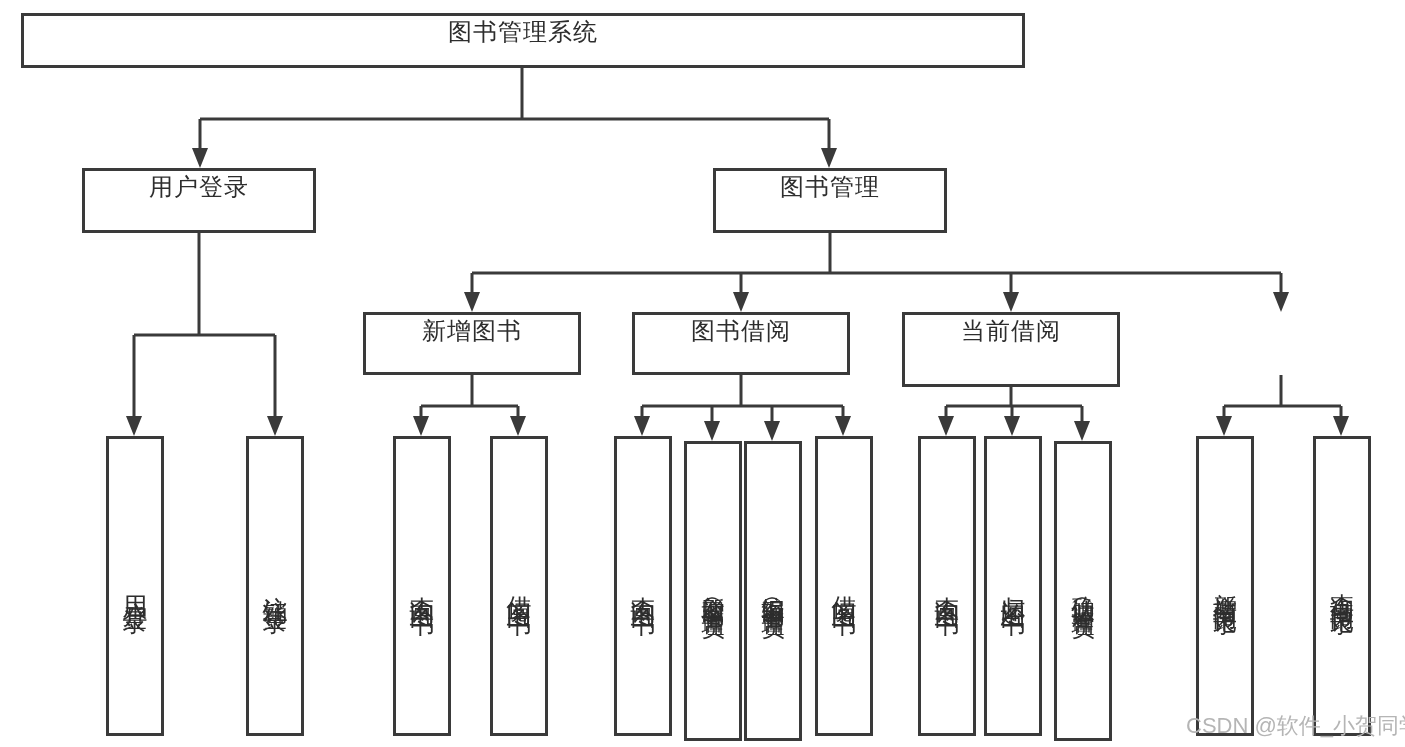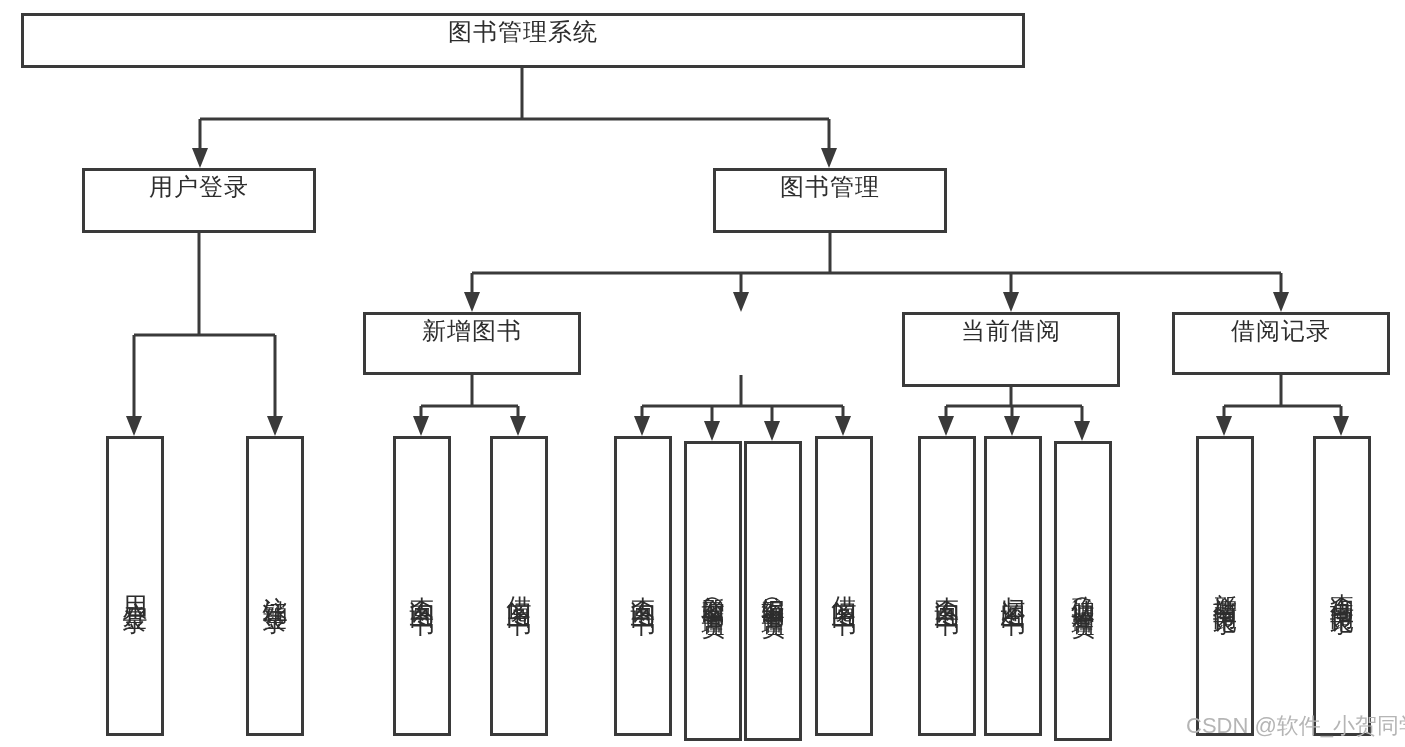--- a/index.html
+++ b/index.html
@@ -103,25 +103,25 @@
   <div class="hbox" style="left:82px;top:168px;width:234px;height:65px;">
     <span>用户登录</span>
   </div>
   <div class="hbox" style="left:713px;top:168px;width:234px;height:65px;">
     <span>图书管理</span>
   </div>
 
   <div class="hbox" style="left:363px;top:312px;width:218px;height:63px;">
     <span>新增图书</span>
   </div>
+  <div class="hbox" style="left:632px;top:312px;width:218px;height:63px;">
+    <span>图书借阅</span>
+  </div>
   <div class="hbox" style="left:902px;top:312px;width:218px;height:75px;">
     <span>当前借阅</span>
-  </div>
-  <div class="hbox" style="left:1172px;top:312px;width:218px;height:63px;">
-    <span>借阅记录</span>
   </div>
 
   <div class="vbox" style="left:106px;top:436px;">
     <span class="vtext">用户登录</span>
   </div>
   <div class="vbox" style="left:246px;top:436px;">
     <span class="vtext">注销登录</span>
   </div>
 
   <div class="vbox" style="left:393px;top:436px;">

